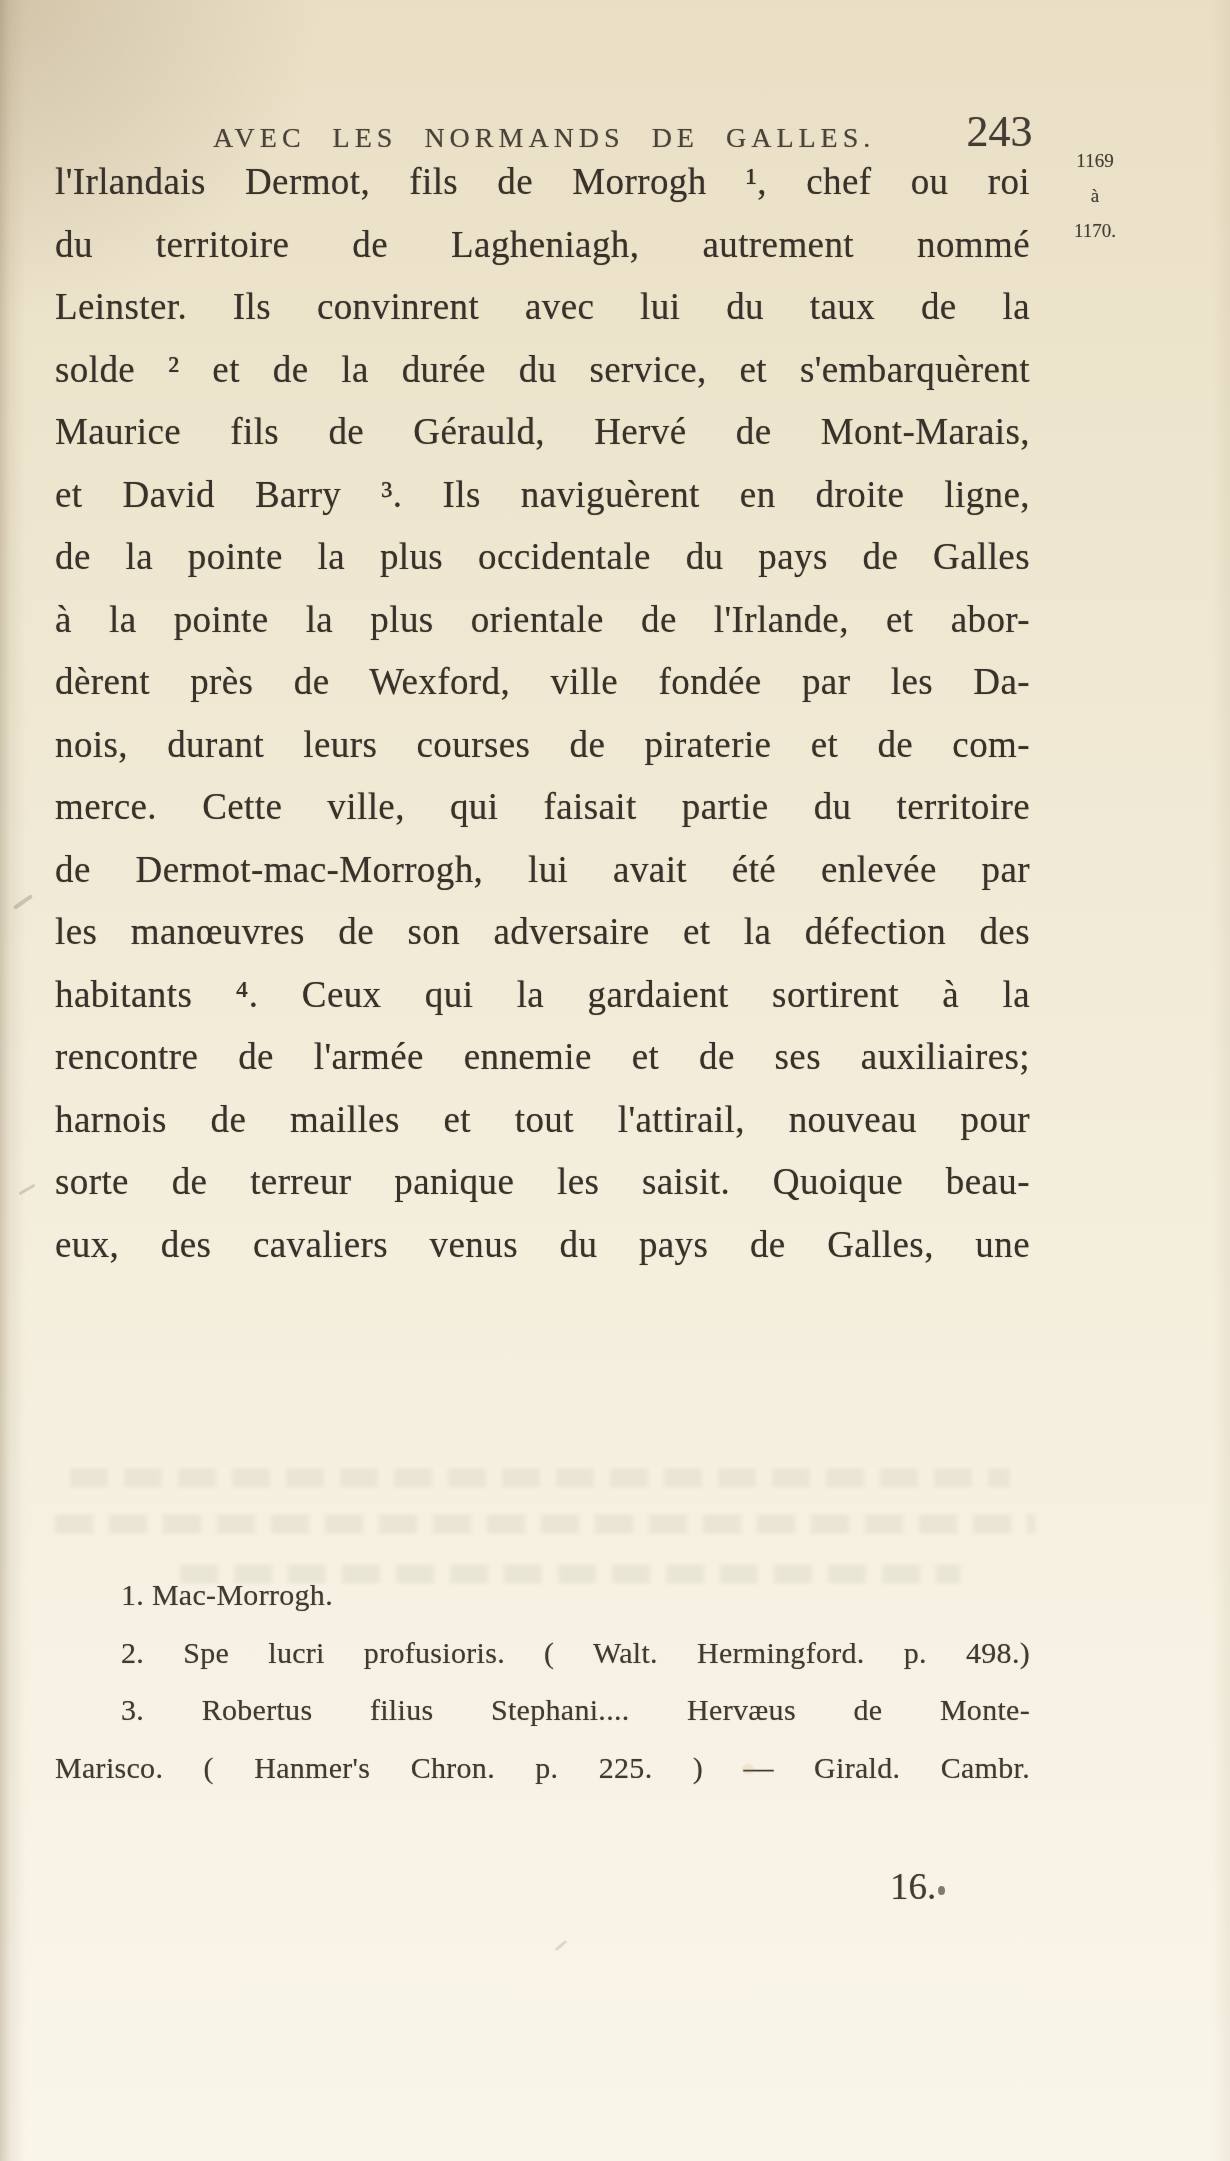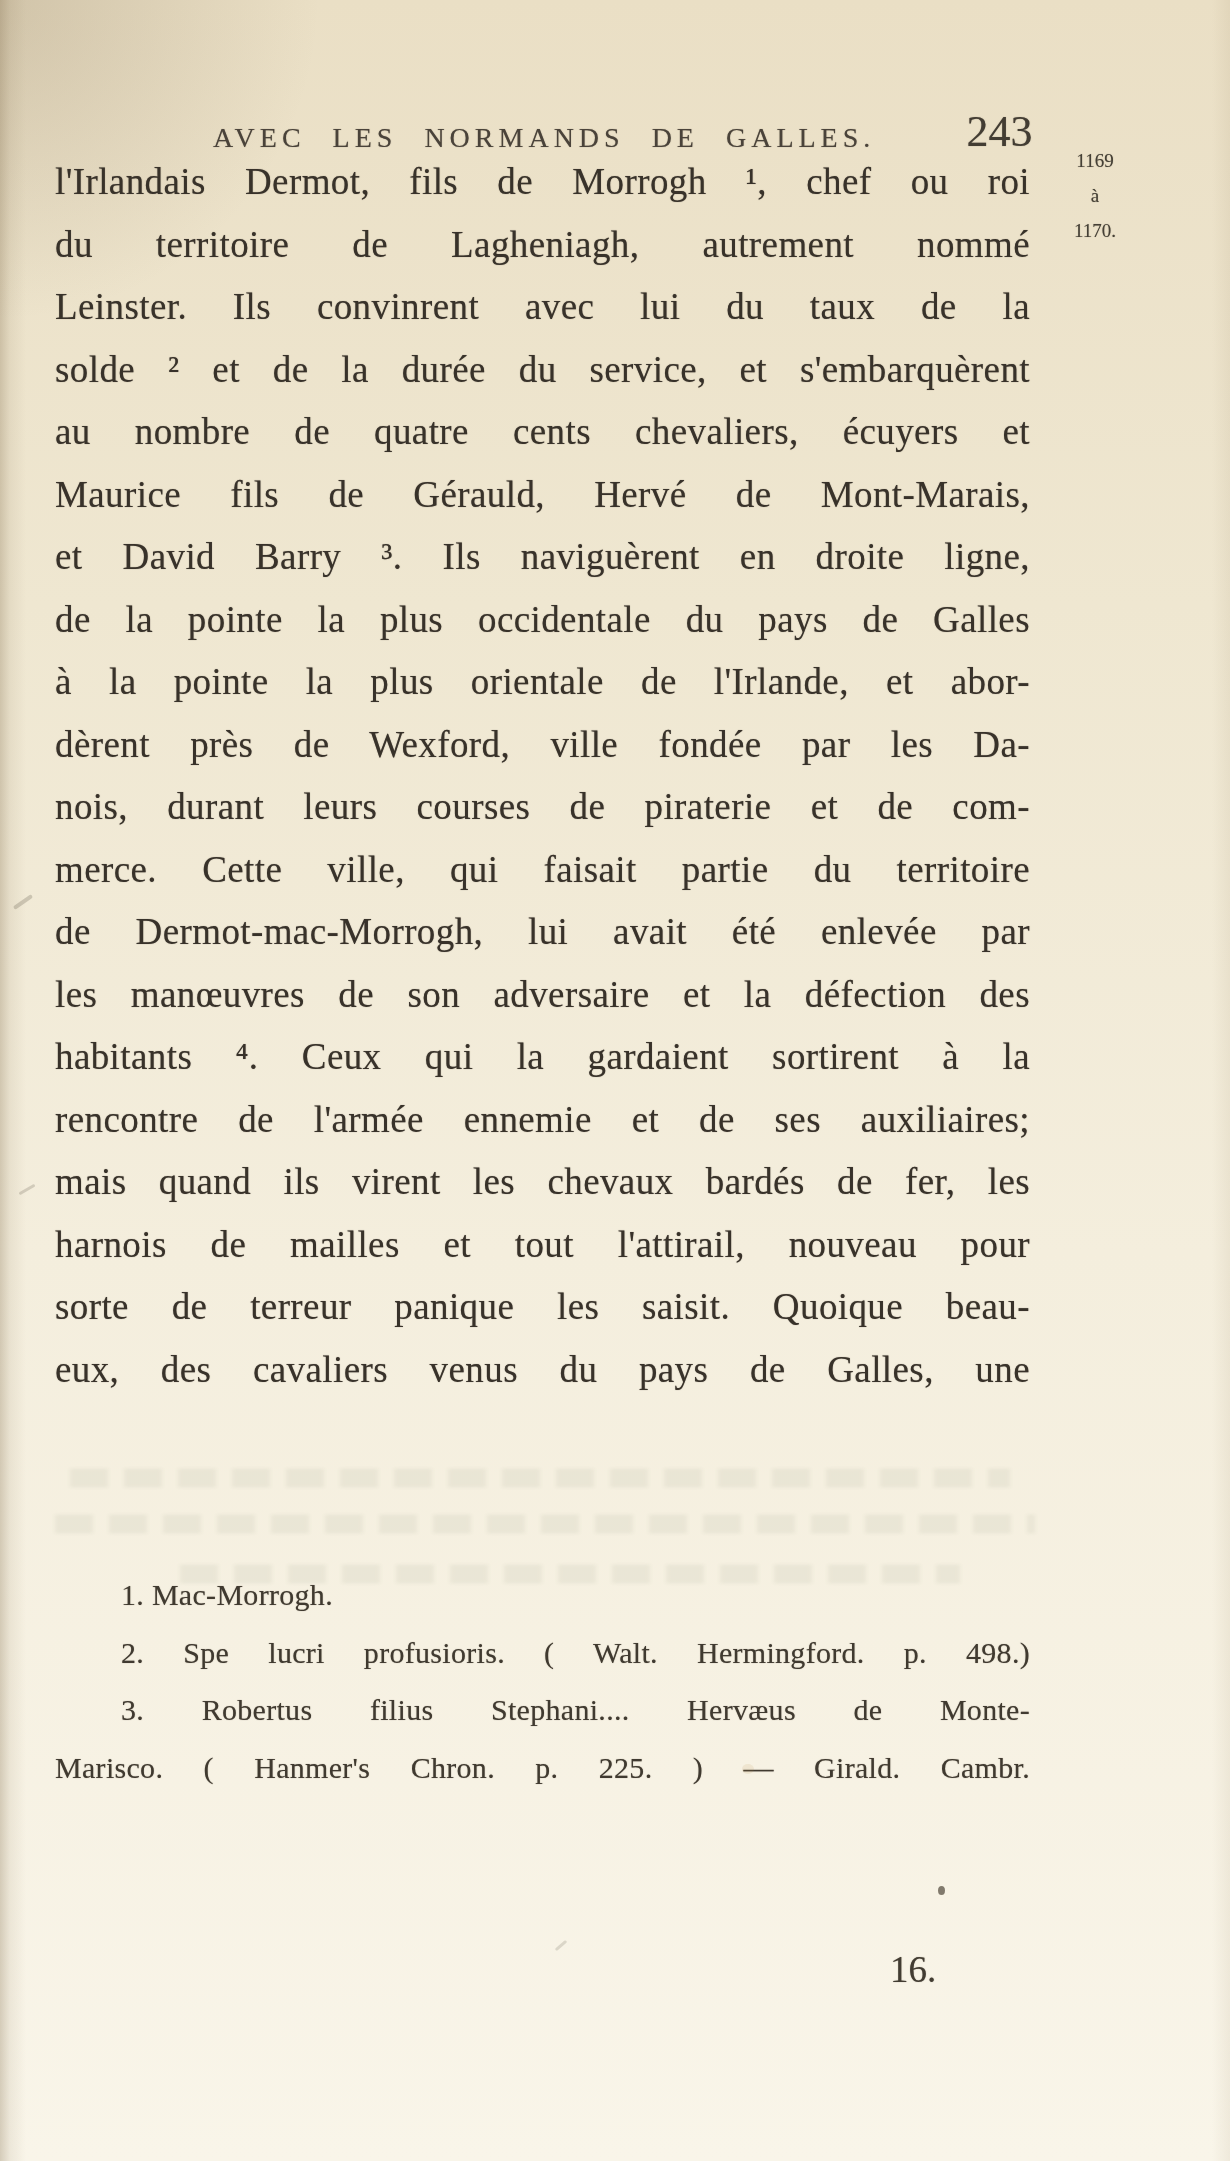--- a/index.html
+++ b/index.html
@@ -106,21 +106,21 @@
   }
   .fn-indent { padding-left: 66px; }
   .fn-justify {
     text-align: justify;
     text-align-last: justify;
   }
   
   .signature {
     position: absolute;
     left: 868px;
-    top: 1948px;
+    top: 1865px;
     width: 90px;
     font-size: 37px;
     text-align: center;
     color: #423c32;
     text-shadow: 0 0 1px rgba(65,55,42,0.5);
   }
   
   .speck {
     position: absolute;
     background: #5a5244;
@@ -145,33 +145,31 @@
     <div>1169</div>
     <div>à</div>
     <div>1170.</div>
   </aside>
 
   <main class="body-text">
     <div class="text-line">l'Irlandais Dermot, fils de Morrogh ¹, chef ou roi</div>
     <div class="text-line">du territoire de Lagheniagh, autrement nommé</div>
     <div class="text-line">Leinster. Ils convinrent avec lui du taux de la</div>
     <div class="text-line">solde ² et de la durée du service, et s'embarquèrent</div>
-    <div class="text-line">au nombre de quatre cents chevaliers, écuyers et</div>
     <div class="text-line">Maurice fils de Gérauld, Hervé de Mont-Marais,</div>
     <div class="text-line">et David Barry ³. Ils naviguèrent en droite ligne,</div>
     <div class="text-line">de la pointe la plus occidentale du pays de Galles</div>
     <div class="text-line">à la pointe la plus orientale de l'Irlande, et abor-</div>
     <div class="text-line">dèrent près de Wexford, ville fondée par les Da-</div>
     <div class="text-line">nois, durant leurs courses de piraterie et de com-</div>
     <div class="text-line">merce. Cette ville, qui faisait partie du territoire</div>
     <div class="text-line">de Dermot-mac-Morrogh, lui avait été enlevée par</div>
     <div class="text-line">les manœuvres de son adversaire et la défection des</div>
     <div class="text-line">habitants ⁴. Ceux qui la gardaient sortirent à la</div>
     <div class="text-line">rencontre de l'armée ennemie et de ses auxiliaires;</div>
-    <div class="text-line">mais quand ils virent les chevaux bardés de fer, les</div>
     <div class="text-line">harnois de mailles et tout l'attirail, nouveau pour</div>
     <div class="text-line">sorte de terreur panique les saisit. Quoique beau-</div>
     <div class="text-line">eux, des cavaliers venus du pays de Galles, une</div>
   </main>
 
   <div class="ghost ghost1"></div>
   <div class="ghost ghost2"></div>
   <div class="ghost ghost3"></div>
 
   <section class="footnotes">

